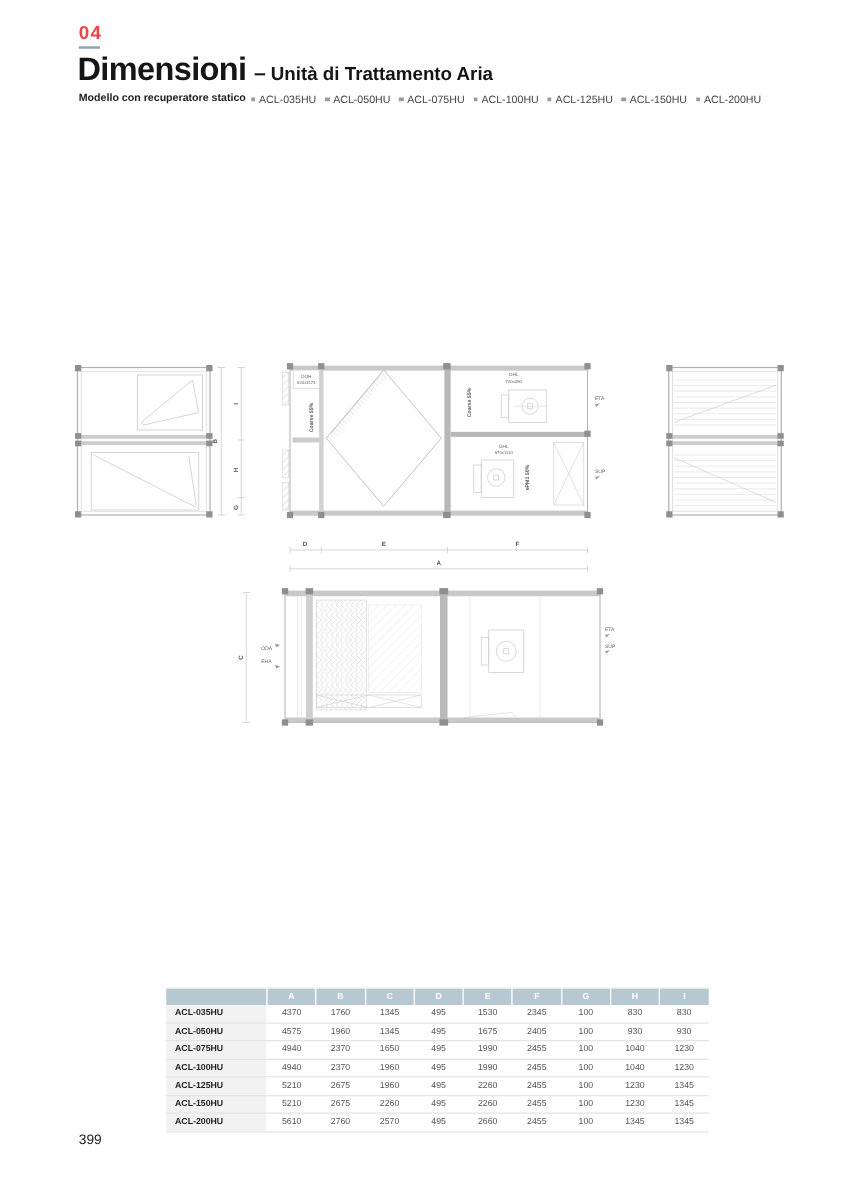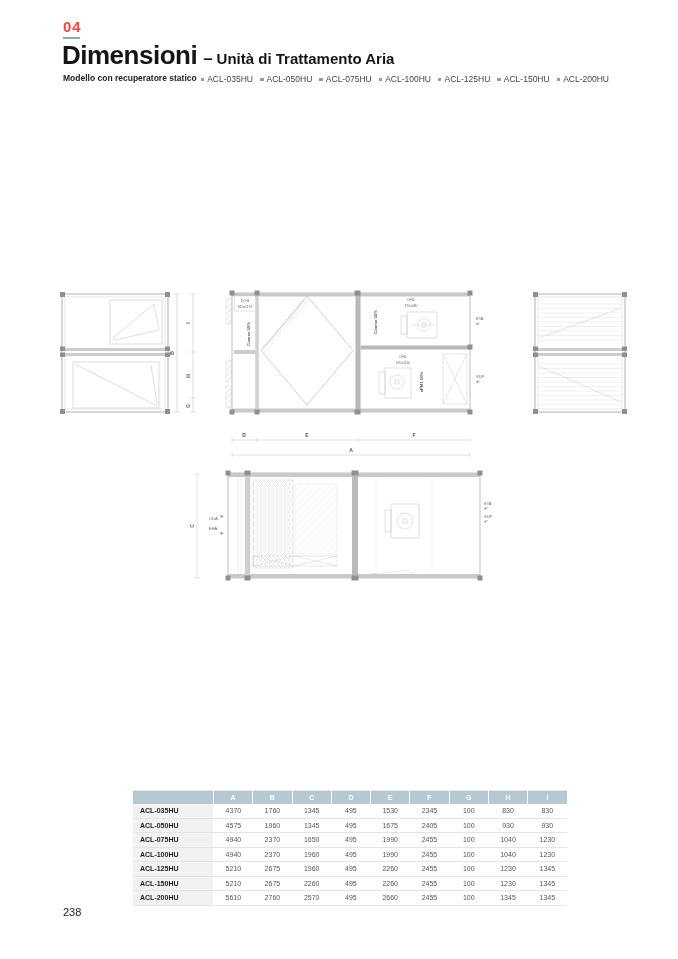--- a/index.html
+++ b/index.html
@@ -424,14 +424,14 @@
           <td>495</td>
           <td>2660</td>
           <td>2455</td>
           <td>100</td>
           <td>1345</td>
           <td>1345</td>
         </tr>
       </tbody>
   </table>
 
-  <div class="page-number">238</div>
+  <div class="page-number">399</div>
 </div>
 
 </body></html>

